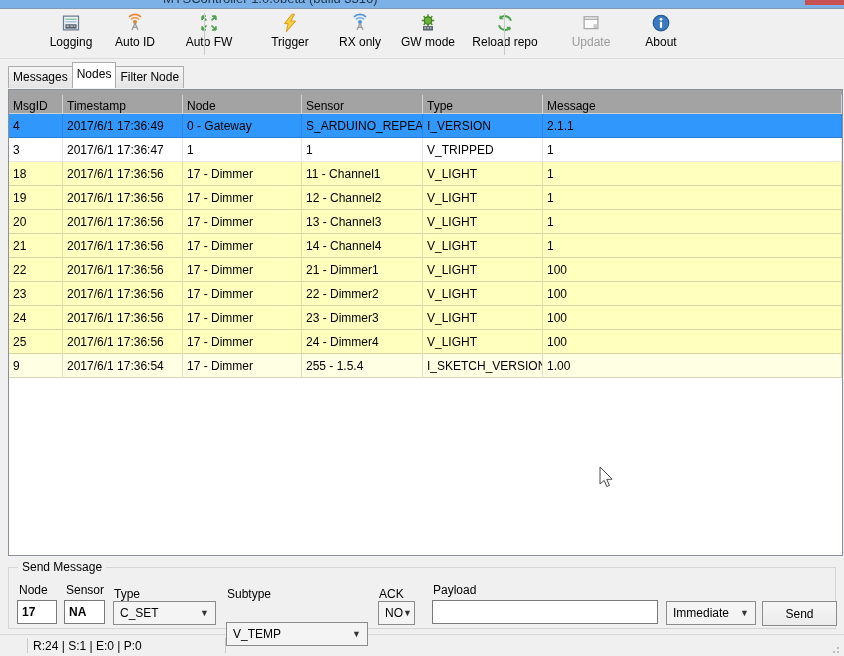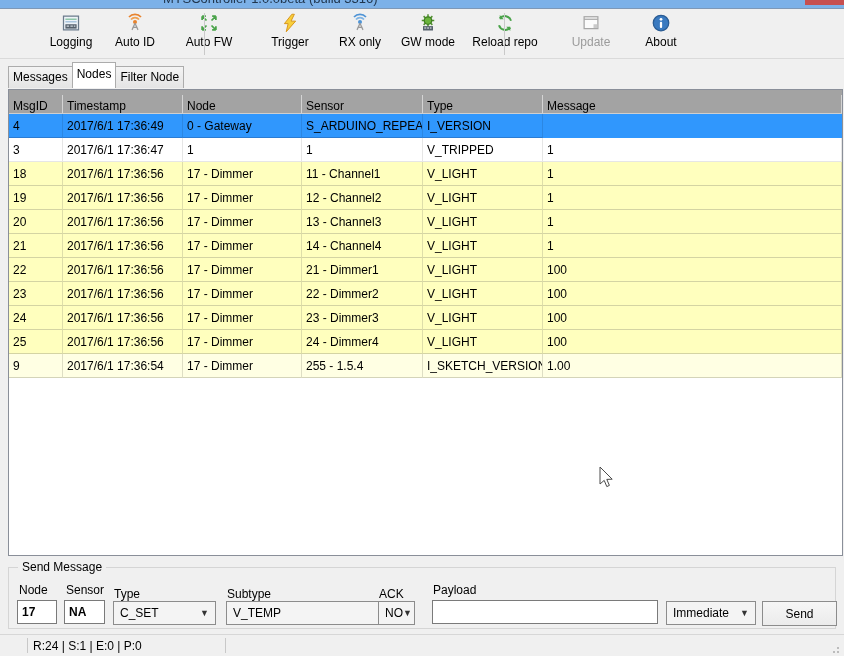--- a/index.html
+++ b/index.html
@@ -189,20 +189,21 @@
         <div class="hcell c4">Type</div>
         <div class="hcell c5">Message</div>
       </div>
     <div>
         <div class="row selected">
           <div class="cell c0">4</div>
           <div class="cell c1">2017/6/1 17:36:49</div>
           <div class="cell c2">0 - Gateway</div>
           <div class="cell c3">S_ARDUINO_REPEATER</div>
           <div class="cell c4">I_VERSION</div>
+          <div class="cell c5">2.1.1</div>
         </div>
         <div class="row white">
           <div class="cell c0">3</div>
           <div class="cell c1">2017/6/1 17:36:47</div>
           <div class="cell c2">1</div>
           <div class="cell c3">1</div>
           <div class="cell c4">V_TRIPPED</div>
           <div class="cell c5">1</div>
         </div>
         <div class="row yellow">
@@ -289,21 +290,21 @@
   <span class="fld-label" style="left:66px;top:583px;">Sensor</span>
   <input class="tb bold" style="left: 64px; top: 600px; width: 41px;" value="NA">
 
   <span class="fld-label" style="left:114px;top:587px;">Type</span>
   <div class="combo" style="left:113px;top:601px;width:103px;">
     <span>C_SET</span>
     <span class="chev">▼</span>
   </div>
 
   <span class="fld-label" style="left:227px;top:587px;">Subtype</span>
-  <div class="combo" style="left:226px;top:601px;width:170px;">
+  <div class="combo" style="left:226px;top:622px;width:142px;">
     <span>V_TEMP</span>
     <span class="chev">▼</span>
   </div>
 
   <span class="fld-label" style="left:379px;top:587px;">ACK</span>
   <div class="combo" style="left:378px;top:601px;width:37px;">
     <span>NO</span>
     <span class="chev">▼</span>
   </div>
 

